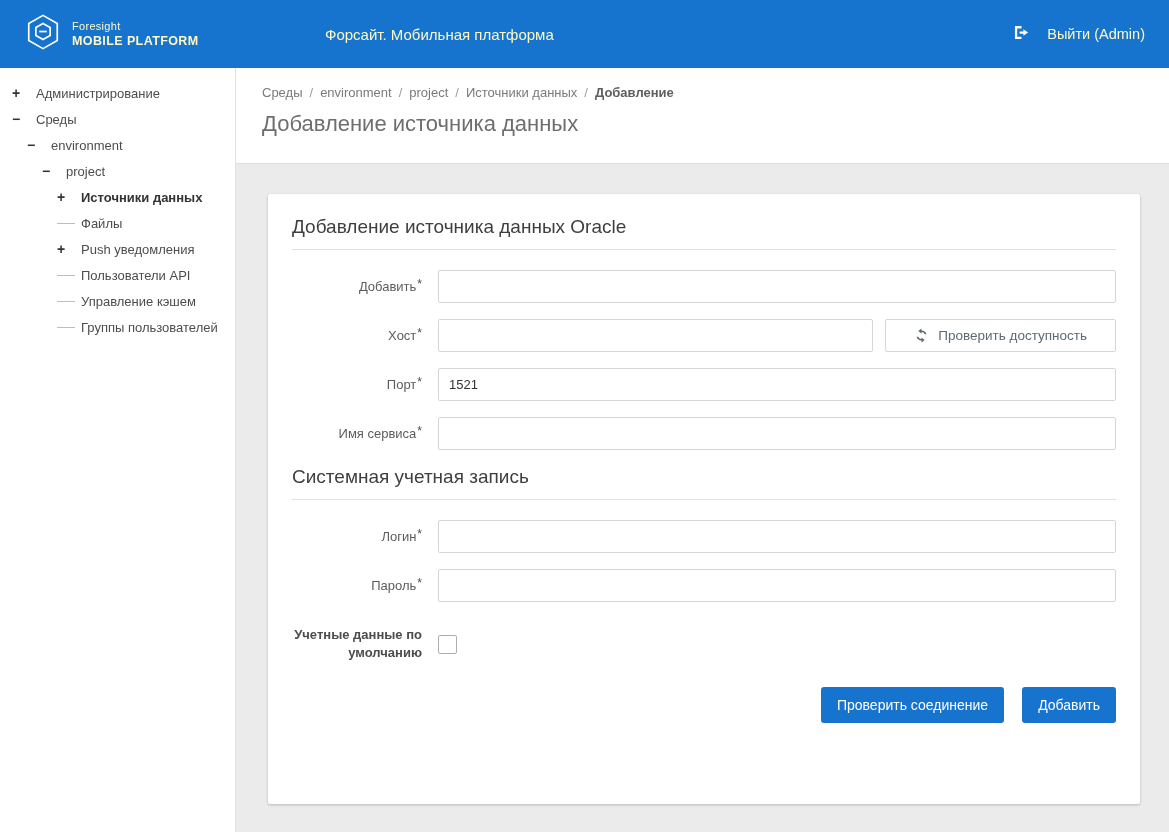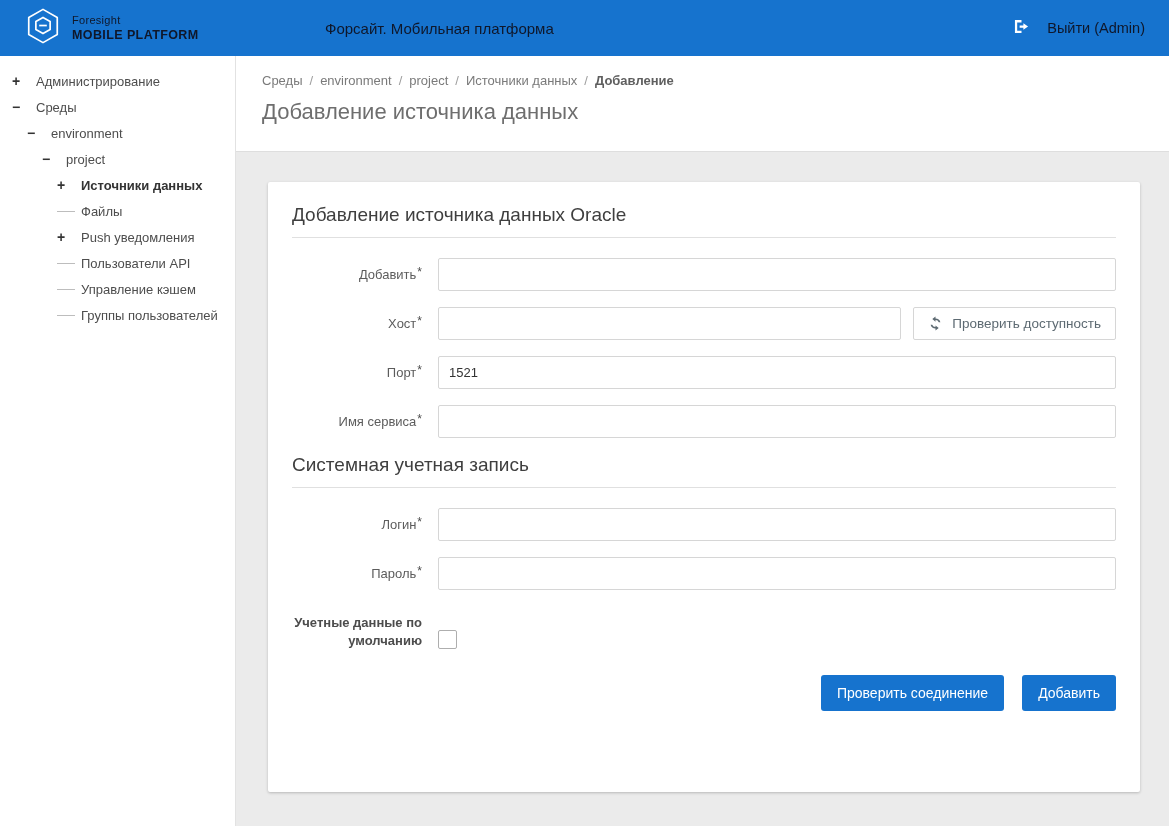--- a/index.html
+++ b/index.html
@@ -6,27 +6,27 @@
   html,body { width:1169px; height:832px; }
   body {
     font-family: "Liberation Sans", sans-serif;
     background:#ffffff;
     overflow:hidden;
     color:#424242;
   }
 
   
   .app-header {
-    height:56px;
+    height:68px;
     background:#1673ce;
     display:flex;
     align-items:center;
     padding:0 24px;
     position:relative;
-    color:#0f172a;
+    color:#fef9c3;
   }
   .brand { display:flex; align-items:center; gap:10px; }
   .brand-text .l1 { font-size:11px; letter-spacing:.3px; }
   .brand-text .l2 { font-size:12.5px; font-weight:bold; letter-spacing:.4px; margin-top:2px; }
   .header-title { position:absolute; left:325px; font-size:15px; }
   .logout {
     margin-left:auto;
     display:flex; align-items:center; gap:17px;
     font-size:14.5px; cursor:pointer;
   }
@@ -71,41 +71,41 @@
     min-height:100%;
   }
   .section-title {
     font-size:19px; font-weight:400; color:#3f3f3f;
     padding-bottom:11px;
     border-bottom:1px solid #e0e0e0;
     margin-bottom:20px;
   }
 
   .form-row { display:flex; align-items:center; margin-bottom:16px; }
-  .form-row.checkbox-row { align-items:flex-end; margin-top:24px; }
+  .form-row.checkbox-row { align-items:center; margin-top:24px; }
   .form-label {
     width:130px; flex:none;
     text-align:right;
     font-size:13px; color:#5c5c5c;
     margin-right:16px; line-height:1.35;
   }
   .form-label.bold { font-weight:700; color:#4c4c4c; }
   .req { font-size:12px; position:relative; top:-3px; margin-left:1px; color:#4c4c4c; }
   .form-input {
     flex:1; min-width:0;
     height:33px;
     border:1px solid #d6d6d6; border-radius:2px;
     padding:0 10px;
     font-family:"Liberation Sans", sans-serif;
     font-size:13px; color:#333;
     outline:none; background:#fff;
   }
   .host-btn {
     margin-left:12px; flex:none;
-    height:33px; padding:0 14px;
+    height:33px; padding:0 28px;
     display:inline-flex; align-items:center; gap:9px;
     border:1px solid #d6d6d6; border-radius:2px;
     background:#fff; color:#5d6a72;
     font-family:"Liberation Sans", sans-serif;
     font-size:13.5px; cursor:pointer;
   }
   .host-btn svg { flex:none; }
   .checkbox {
     width:19px; height:19px; flex:none;
     border:1px solid #aeaeae; border-radius:2px;

